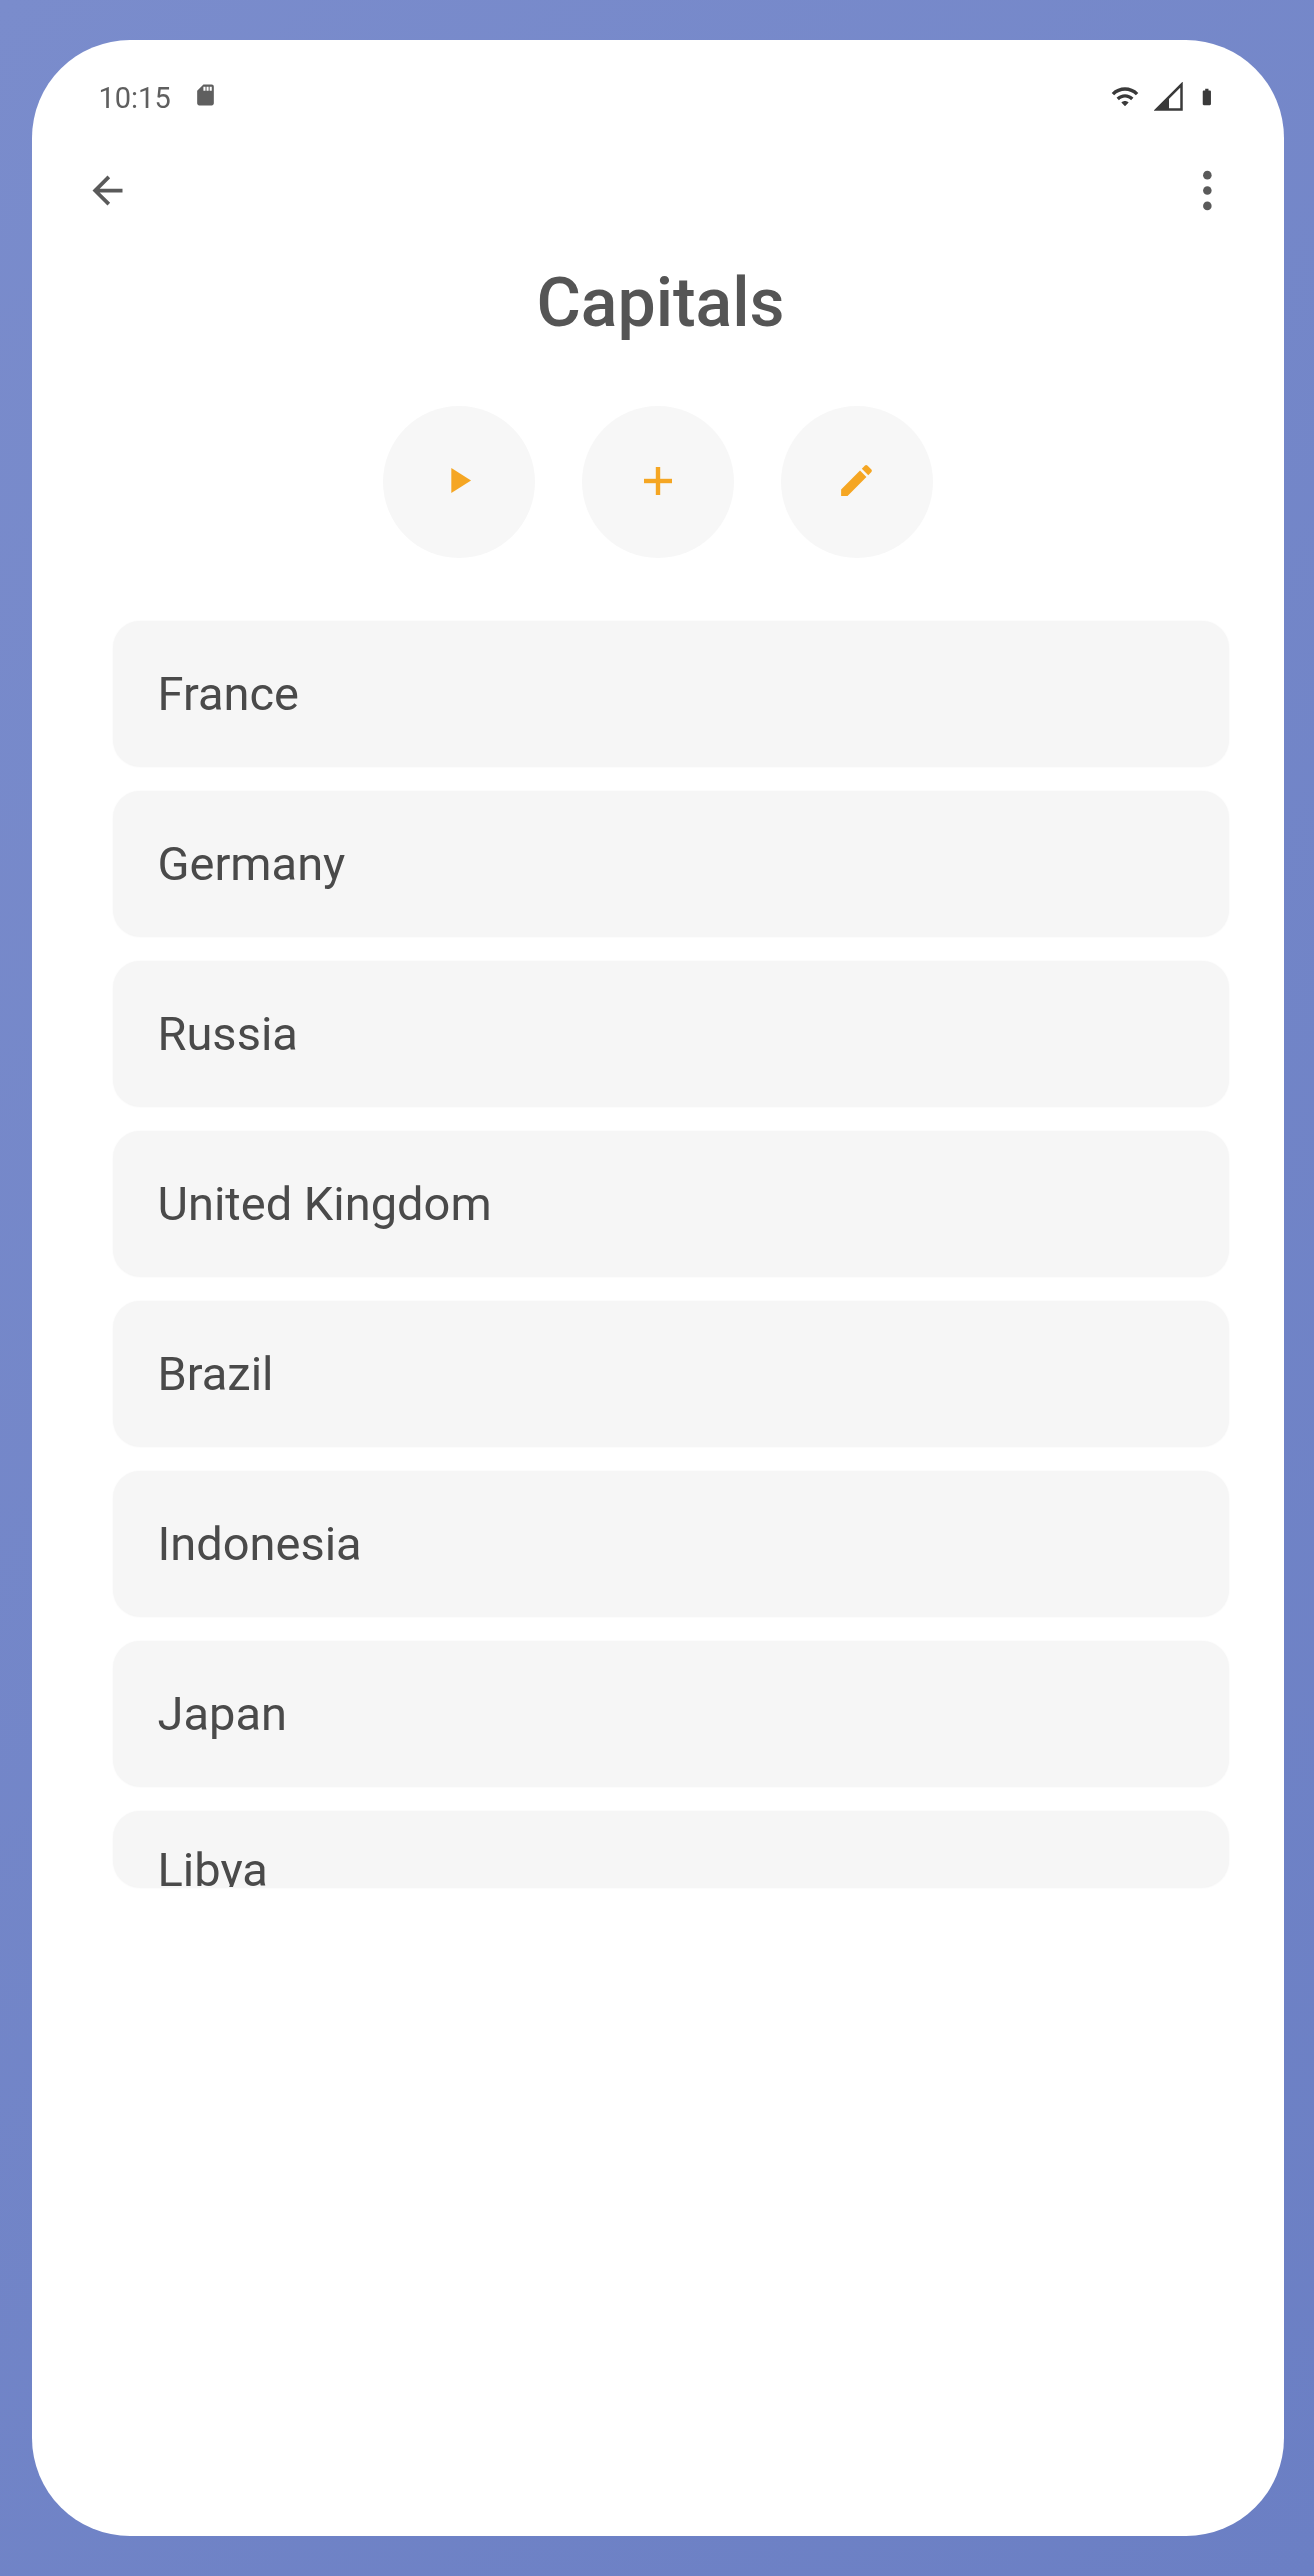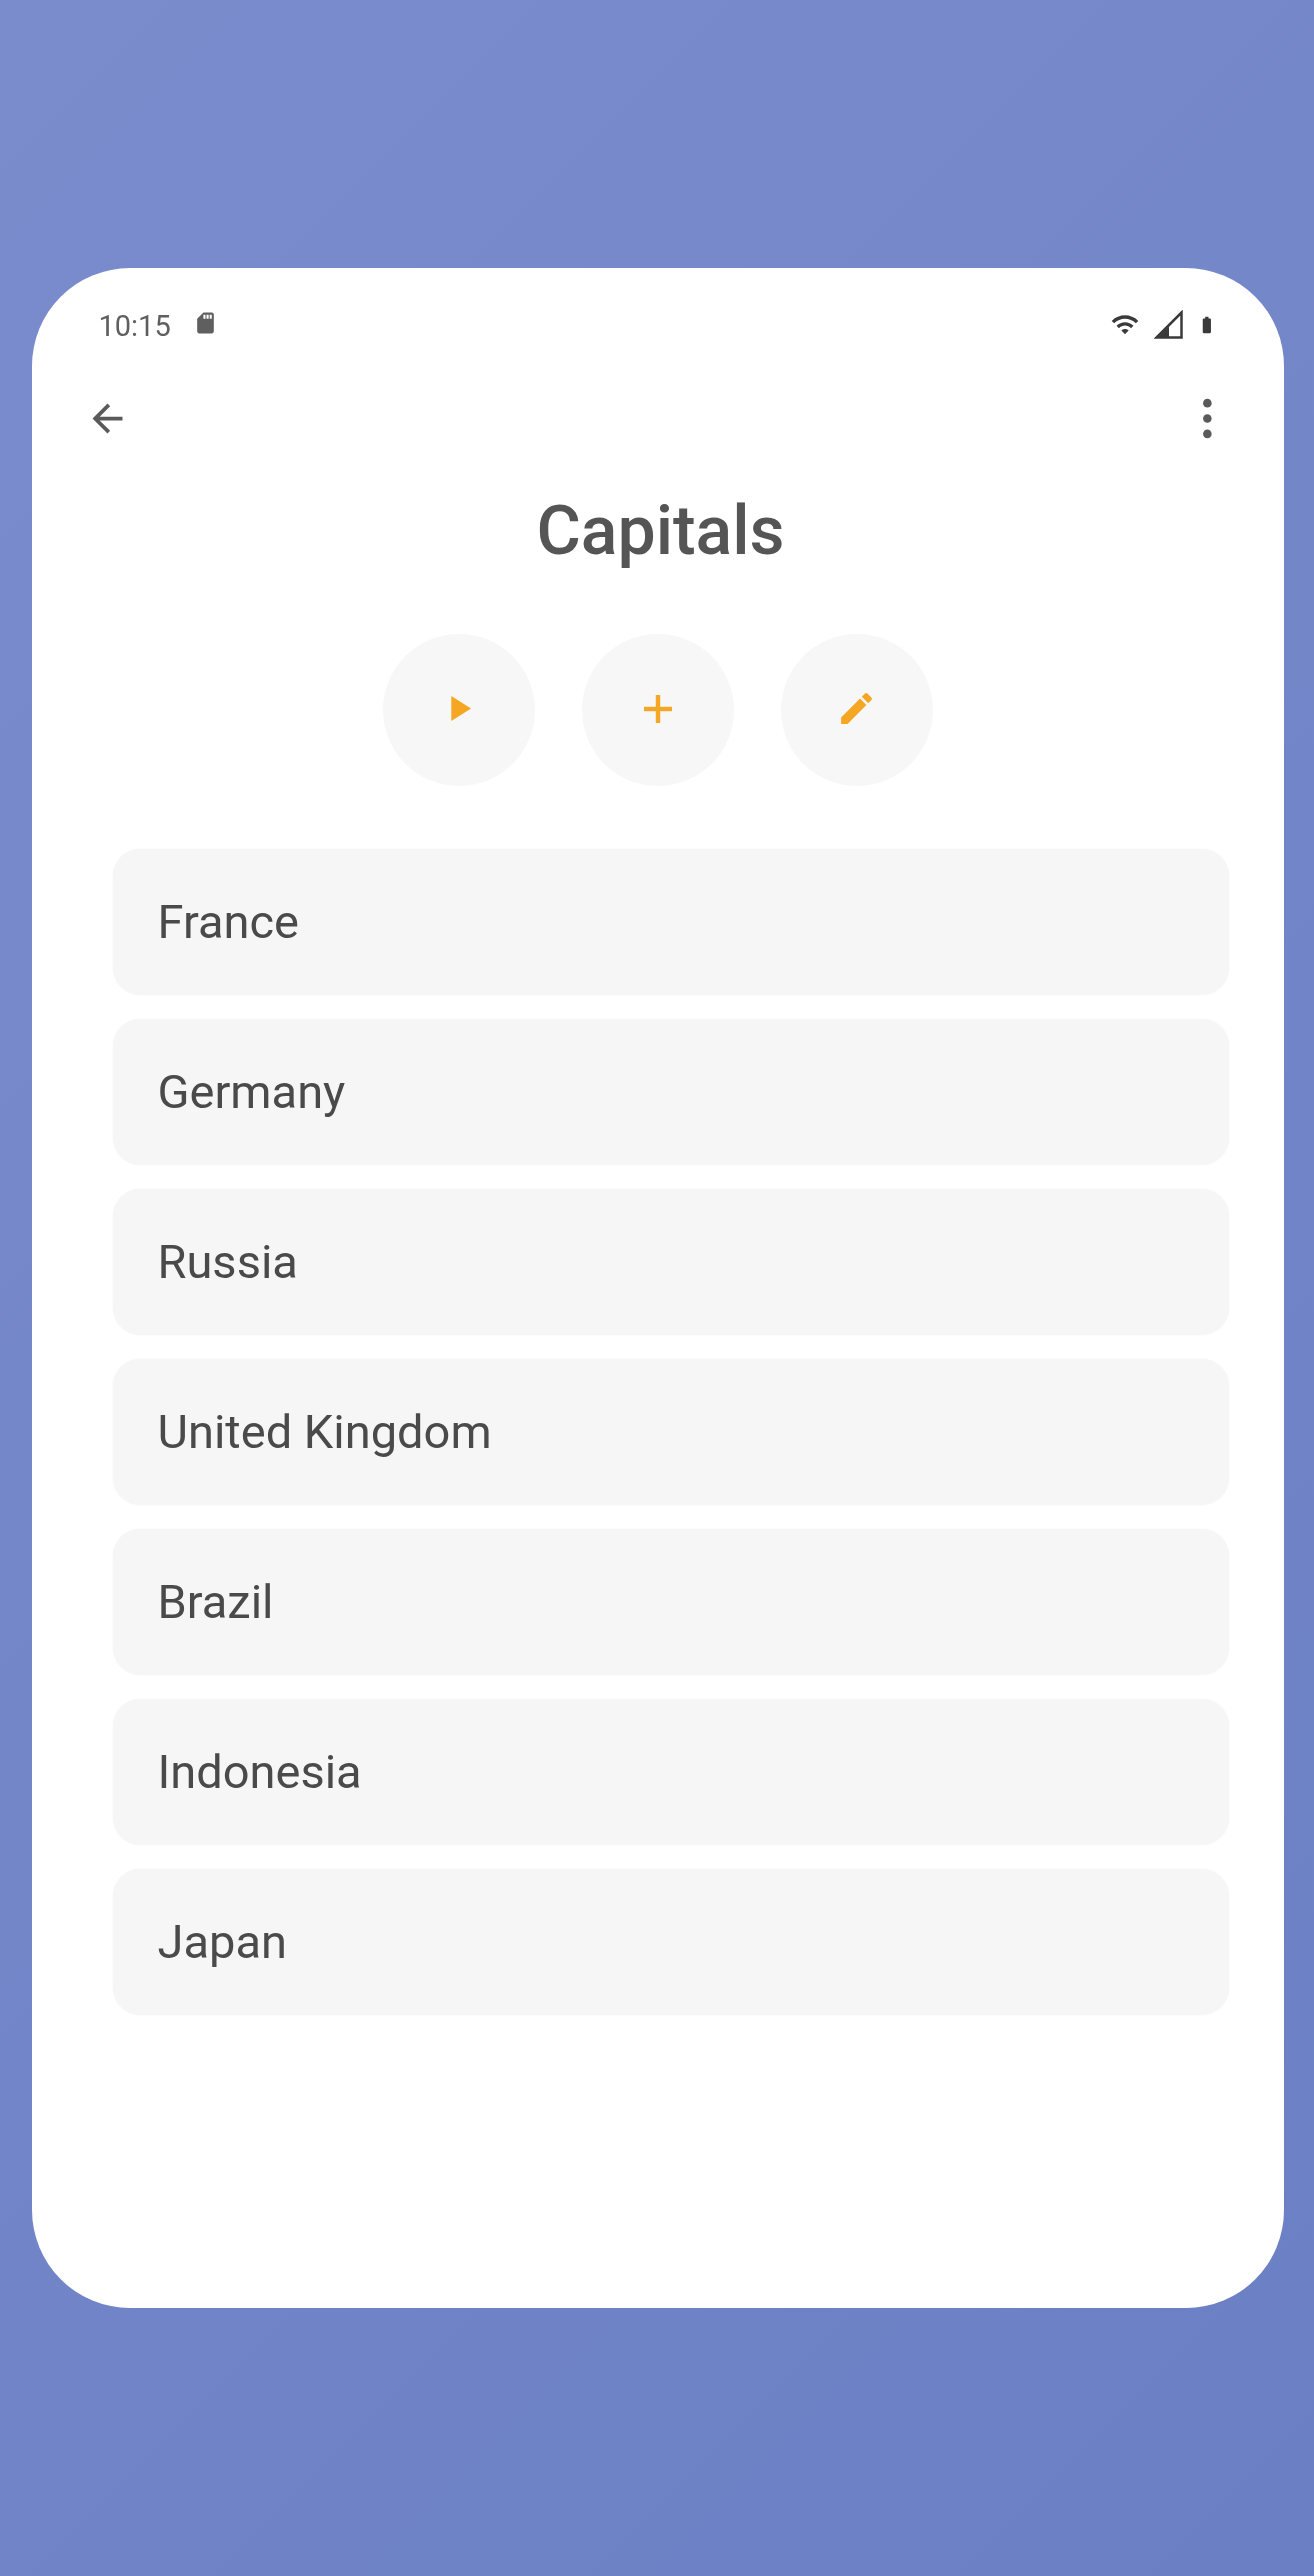--- a/index.html
+++ b/index.html
@@ -8,21 +8,21 @@
       height: 2576px;
       background: linear-gradient(135deg, #7a8ccc 0%, #6b7fc4 100%);
       font-family: -apple-system, BlinkMacSystemFont, 'Segoe UI', Roboto, sans-serif;
       display: flex;
       align-items: center;
       justify-content: center;
       overflow: hidden;
     }
     .device-frame {
       width: 1252px;
-      height: 2040px;
+      height: 2496px;
       background: #ffffff;
       border-radius: 98px;
       overflow: hidden;
       position: relative;
     }
     .status-bar {
       display: flex;
       justify-content: space-between;
       align-items: center;
       padding: 36px 67px 9px 67px;
@@ -189,16 +189,17 @@
   </div>
 
   <div class="list-container">
     <div class="list-item">France</div>
     <div class="list-item">Germany</div>
     <div class="list-item">Russia</div>
     <div class="list-item">United Kingdom</div>
     <div class="list-item">Brazil</div>
     <div class="list-item">Indonesia</div>
     <div class="list-item">Japan</div>
+    <div class="list-item partial">Libya</div>
   </div>
 
 </div>
 
 
 </body></html>

